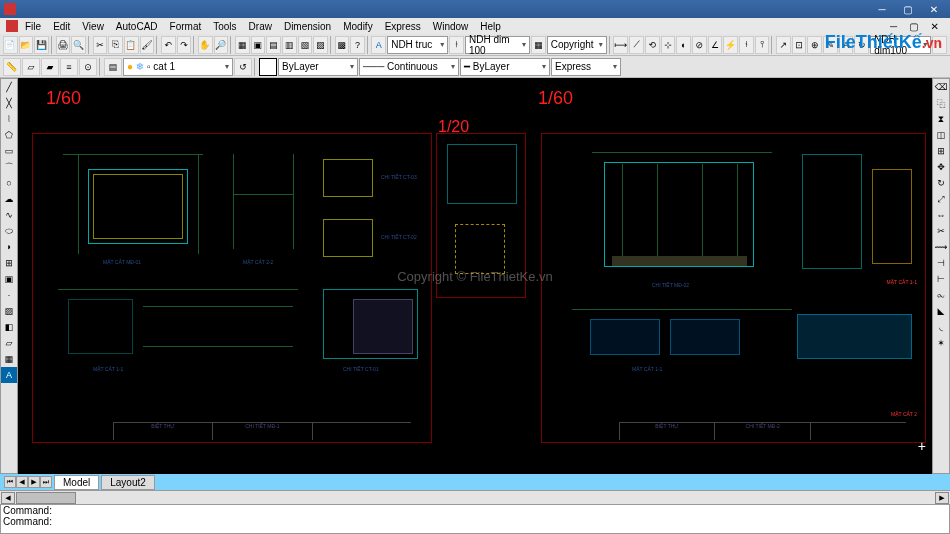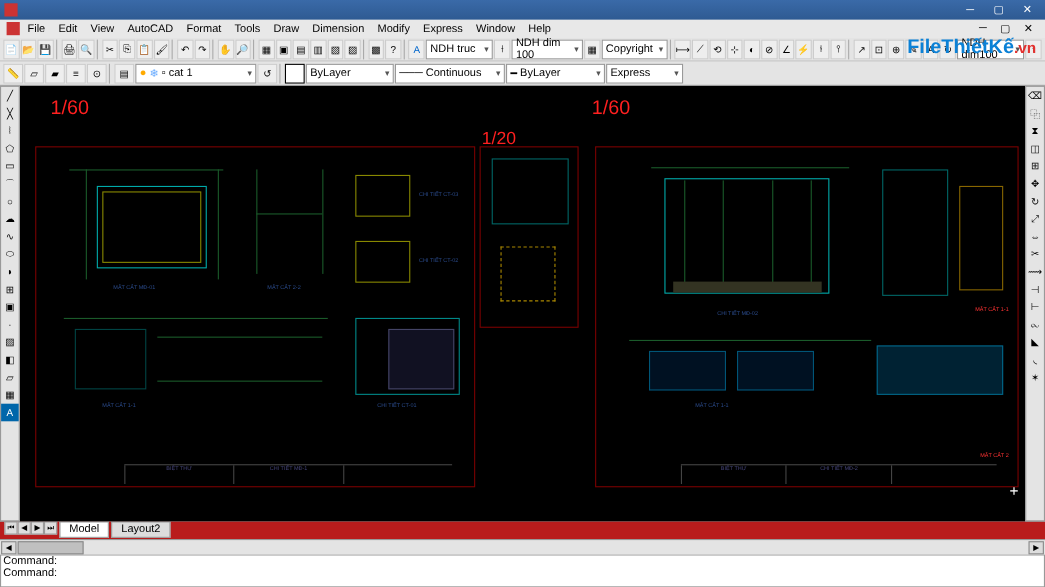--- a/index.html
+++ b/index.html
@@ -34,21 +34,21 @@
 .scale-label { position: absolute; color: #ff2020; font-size: 18px; font-weight: 400; }
 .scale-mid { position: absolute; color: #ff2020; font-size: 16px; }
 .sheet { position: absolute; border: 1px solid #7a0000; }
 .drawing-line { position: absolute; background: #1a5a2a; }
 .drawing-cyan { position: absolute; background: #0aa; }
 .drawing-yellow { position: absolute; background: #880; }
 .title-block { position: absolute; bottom: 2px; left: 20%; right: 5%; height: 18px; border-top: 1px solid #444; display: flex; }
 .title-block div { flex: 1; border-left: 1px solid #444; font-size: 5px; color: #447; text-align: center; }
 .det-label { position: absolute; color: #2a4a8a; font-size: 5px; }
 
-.tabs { height: 16px; background: #b91c1c; display: flex; align-items: flex-start; font-size: 10px; padding: 0 4px; }
+.tabs { height: 16px; background: #7dd3fc; display: flex; align-items: center; font-size: 10px; padding: 0 4px; }
 .tab-nav { display: flex; gap: 0; }
 .tab-nav span { width: 12px; height: 12px; border: 1px solid #999; background: #ddd; display: flex; align-items: center; justify-content: center; font-size: 7px; cursor: pointer; }
 .tab { padding: 1px 8px; border: 1px solid #999; background: #fff; cursor: pointer; margin-left: 2px; }
 .tab.inactive { background: #ddd; }
 
 .scrollbar-h { height: 14px; background: #e4e4e4; border-top: 1px solid #999; position: relative; }
 .scrollbar-h .thumb { position: absolute; left: 16px; width: 60px; height: 12px; top: 1px; background: #c0c0c0; border: 1px solid #888; }
 .scrollbar-h .arr { position: absolute; width: 14px; height: 12px; top: 1px; background: #ddd; border: 1px solid #888; display:flex; align-items:center; justify-content:center; font-size:7px; }
 
 .cmd-area { height: 30px; background: #fff; border: 1px solid #999; font-family: monospace; font-size: 10px; padding: 0 2px; display: flex; flex-direction: column; }
@@ -200,20 +200,21 @@
     <div class="tbtn">▣</div>
     <div class="tbtn">·</div>
     <div class="tbtn">▨</div>
     <div class="tbtn">◧</div>
     <div class="tbtn">▱</div>
     <div class="tbtn">▦</div>
     <div class="tbtn" style="background:#06a;color:#fff">A</div>
   </div>
 
   <div class="canvas">
+    <div class="watermark-center">Copyright © FileThietKe.vn</div>
     <div class="scale-label" style="left:28px;top:10px">1/60</div>
     <div class="scale-mid" style="left:420px;top:40px">1/20</div>
     <div class="scale-label" style="left:520px;top:10px">1/60</div>
 
     <div class="sheet" style="left:14px;top:55px;width:400px;height:310px">
       <div class="drawing-line" style="left:30px;top:20px;width:140px;height:1px"></div>
       <div class="drawing-line" style="left:45px;top:20px;width:1px;height:100px"></div>
       <div class="drawing-line" style="left:165px;top:20px;width:1px;height:100px"></div>
       <div class="drawing-cyan" style="left:55px;top:35px;width:100px;height:75px;background:transparent;border:1px solid #0aa"></div>
       <div class="drawing-yellow" style="left:60px;top:40px;width:90px;height:65px;background:transparent;border:1px solid #880"></div>

